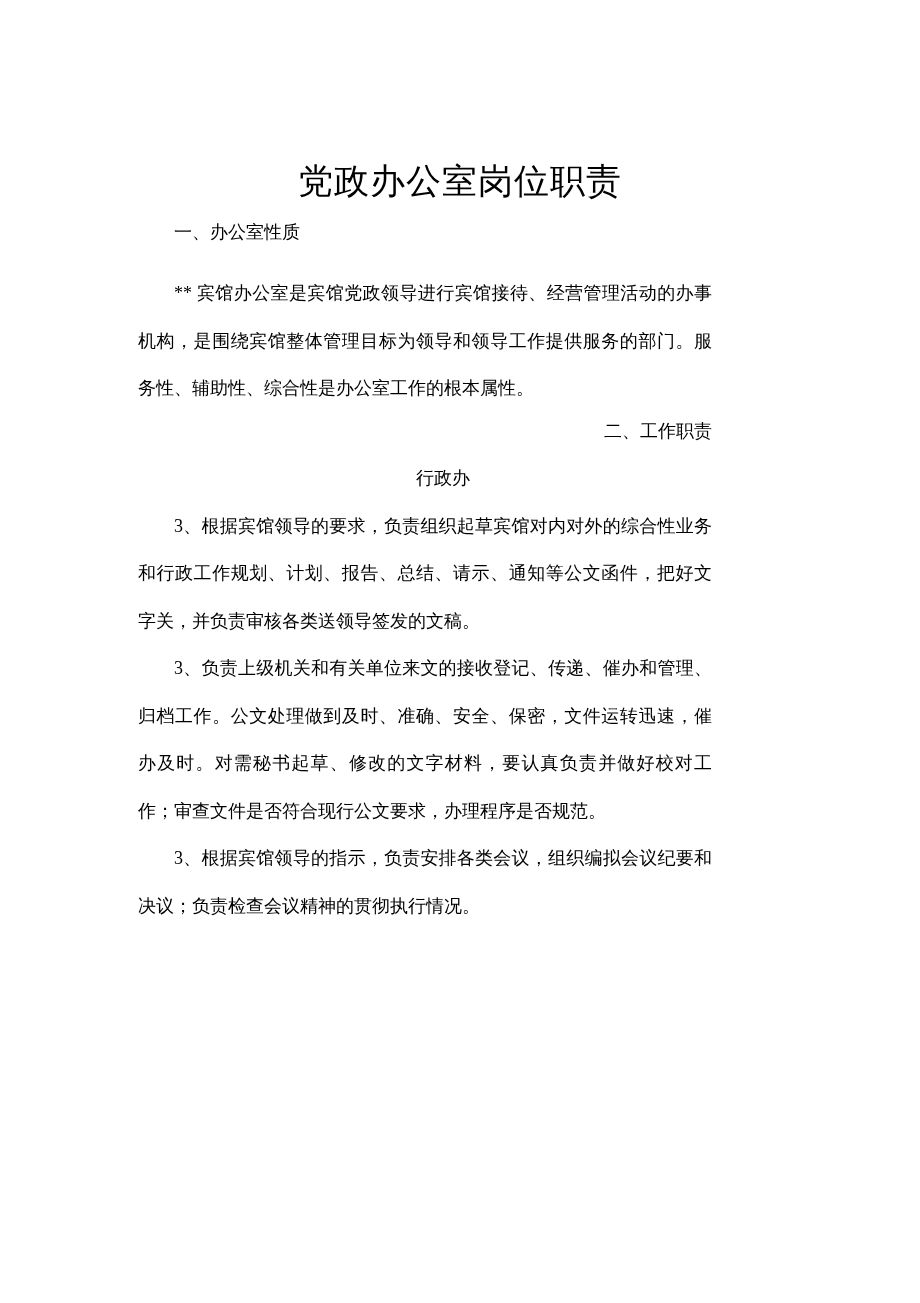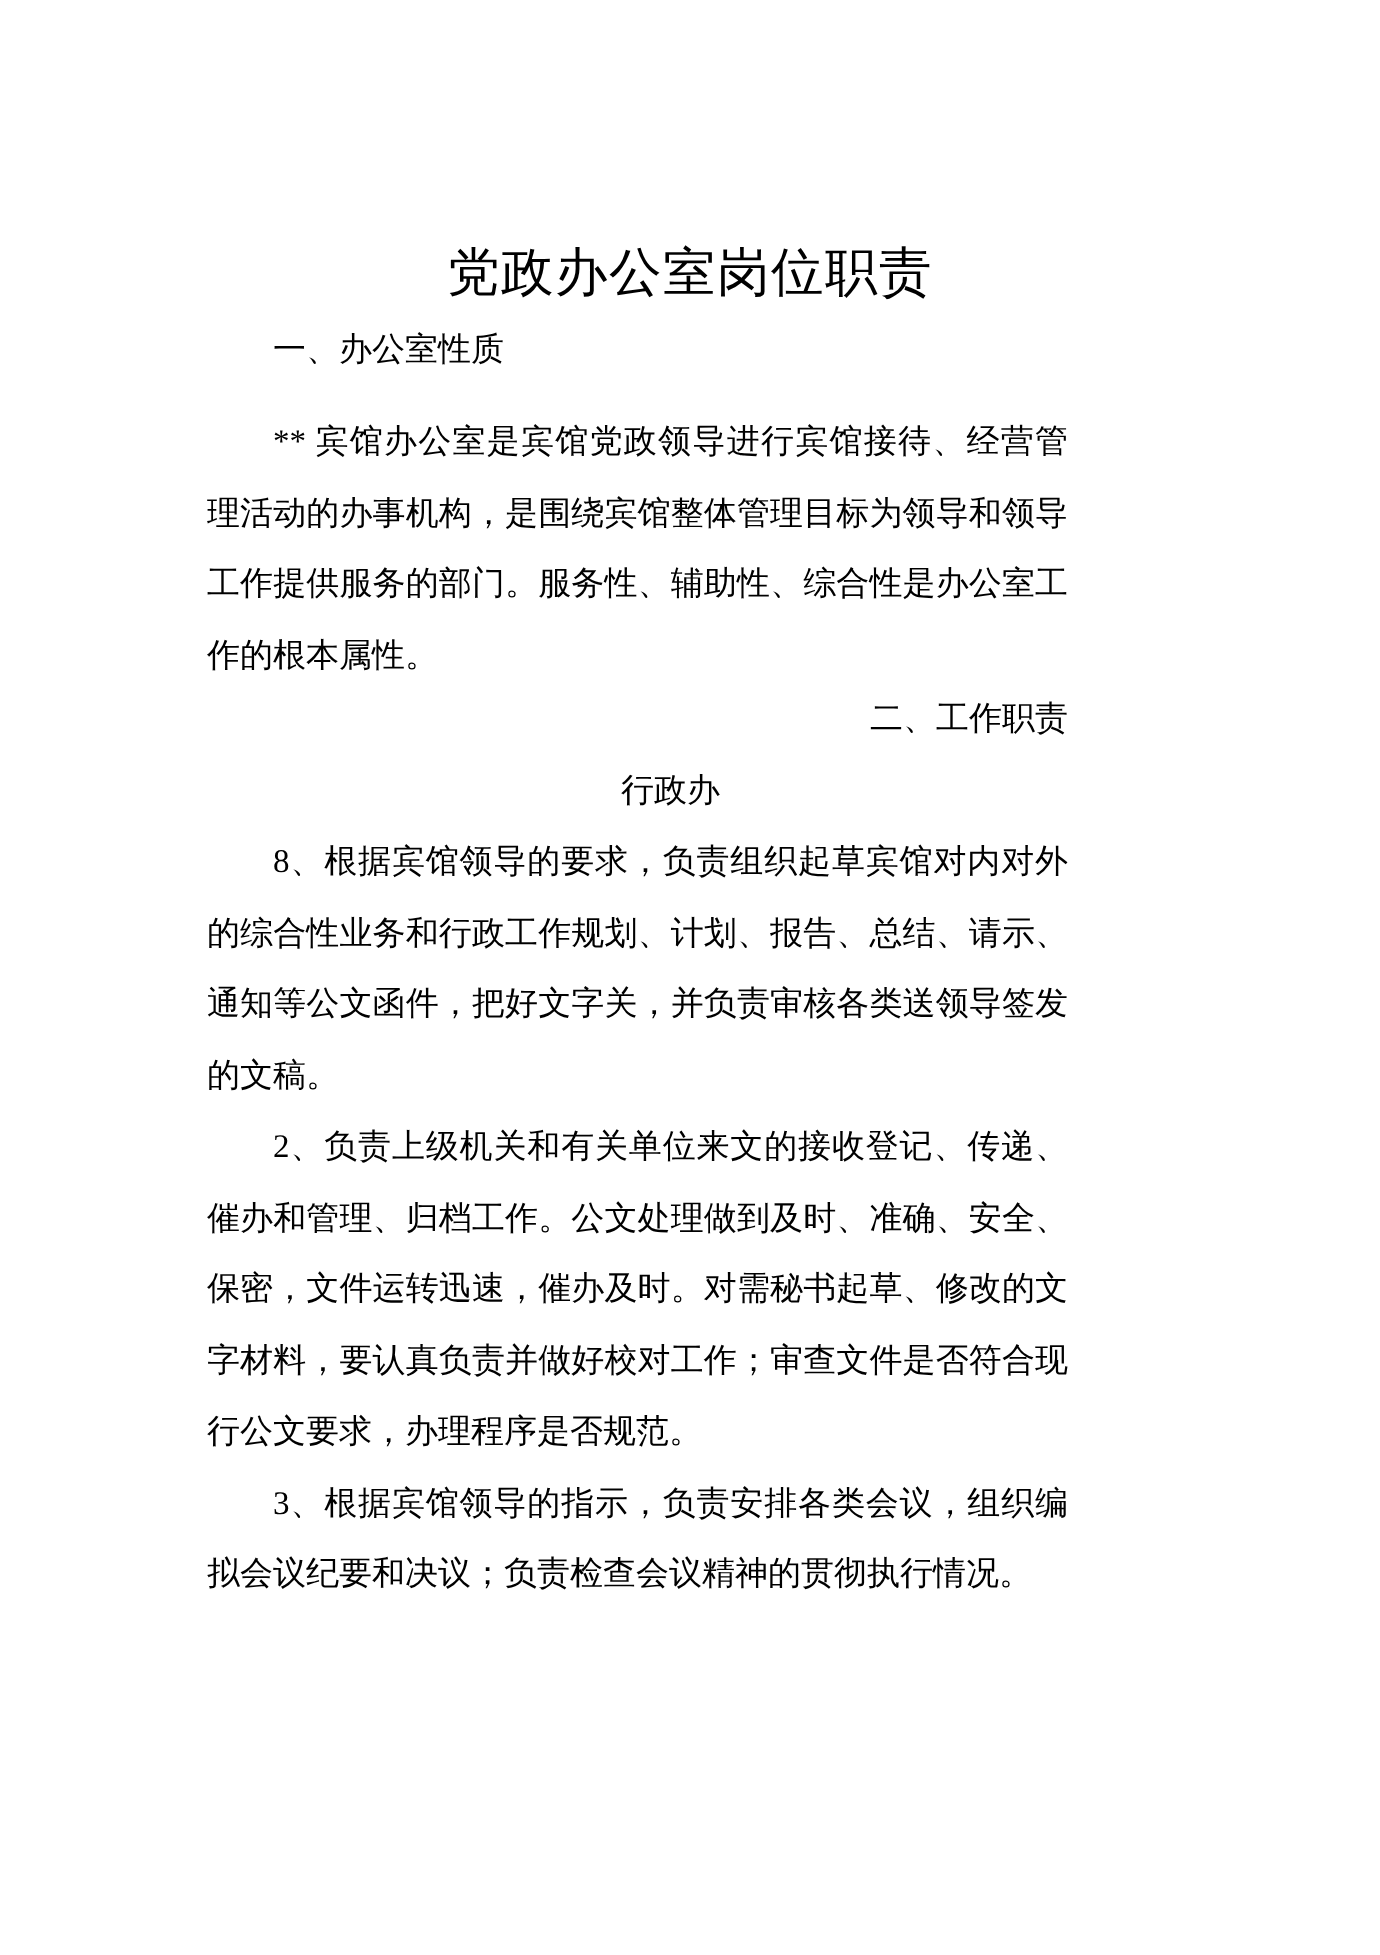--- a/index.html
+++ b/index.html
@@ -28,21 +28,21 @@
     font-weight: normal;
     letter-spacing: 1px;
     white-space: nowrap;
   }
   .body-col {
     margin-left: 138px;
     width: 574px;
   }
   .body-col p {
     margin: 0;
-    font-size: 22px;
+    font-size: 18px;
     line-height: 47.5px;
     text-align: justify;
     text-indent: 2em;
     word-break: break-all;
   }
   p.sec-heading {
     margin-top: 2px;
     text-align: left;
   }
   p.first-para {
@@ -64,20 +64,20 @@
 
   <div class="body-col">
     <p class="sec-heading">一、办公室性质</p>
 
     <p class="first-para">** 宾馆办公室是宾馆党政领导进行宾馆接待、经营管理活动的办事机构，是围绕宾馆整体管理目标为领导和领导工作提供服务的部门。服务性、辅助性、综合性是办公室工作的根本属性。</p>
 
     <p class="sec-heading-2">二、工作职责</p>
 
     <p class="sub-heading">行政办</p>
 
-    <p>8、根据宾馆领导的要求，负责组织起草宾馆对内对外的综合性业务和行政工作规划、计划、报告、总结、请示、通知等公文函件，把好文字关，并负责审核各类送领导签发的文稿。</p>
+    <p>3、根据宾馆领导的要求，负责组织起草宾馆对内对外的综合性业务和行政工作规划、计划、报告、总结、请示、通知等公文函件，把好文字关，并负责审核各类送领导签发的文稿。</p>
 
-    <p>2、负责上级机关和有关单位来文的接收登记、传递、催办和管理、归档工作。公文处理做到及时、准确、安全、保密，文件运转迅速，催办及时。对需秘书起草、修改的文字材料，要认真负责并做好校对工作；审查文件是否符合现行公文要求，办理程序是否规范。</p>
+    <p>3、负责上级机关和有关单位来文的接收登记、传递、催办和管理、归档工作。公文处理做到及时、准确、安全、保密，文件运转迅速，催办及时。对需秘书起草、修改的文字材料，要认真负责并做好校对工作；审查文件是否符合现行公文要求，办理程序是否规范。</p>
 
     <p>3、根据宾馆领导的指示，负责安排各类会议，组织编拟会议纪要和决议；负责检查会议精神的贯彻执行情况。</p>
 
   </div>
 </div>
 
 </body></html>

